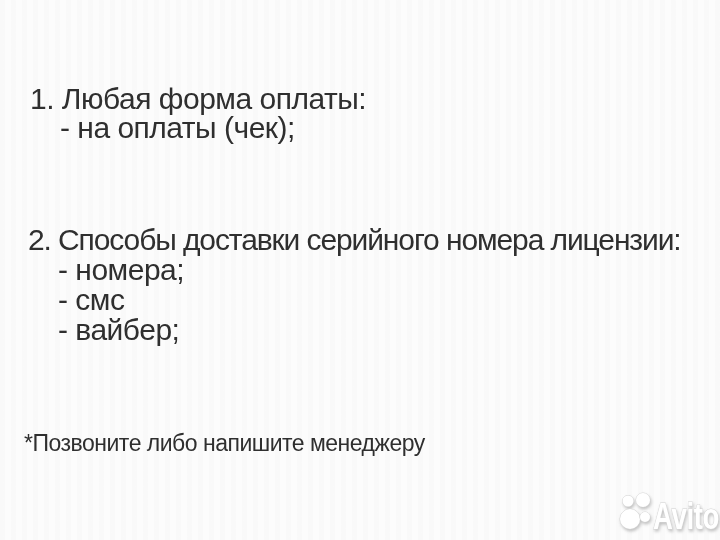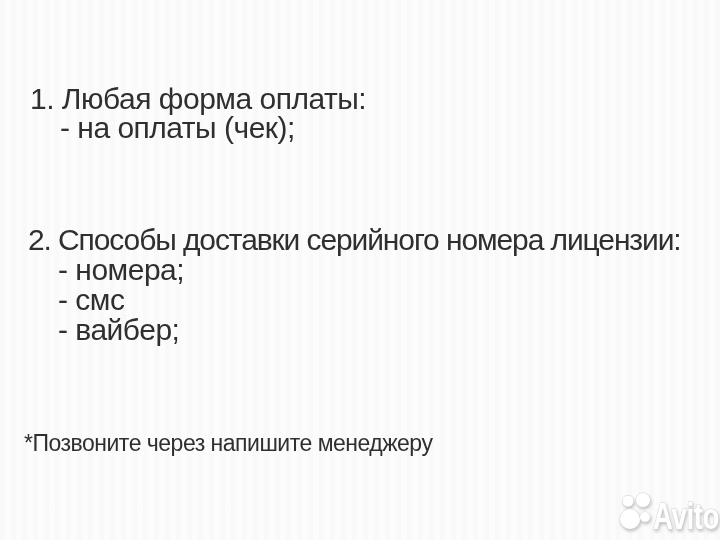--- a/index.html
+++ b/index.html
@@ -81,21 +81,21 @@
     <div class="item">- на оплаты (чек);</div>
   </div>
 
   <div class="section section-2">
     <div class="heading">2. Способы доставки серийного номера лицензии:</div>
     <div class="item">- номера;</div>
     <div class="item">- смс</div>
     <div class="item">- вайбер;</div>
   </div>
 
-  <div class="footnote">*Позвоните через напишите менеджеру</div>
+  <div class="footnote">*Позвоните либо напишите менеджеру</div>
 
   <svg class="watermark" width="112" height="52" viewBox="0 0 112 52" aria-hidden="true">
     <g>
       <circle class="wm-shape" cx="18" cy="13" r="5.5"></circle>
       <circle class="wm-shape" cx="33" cy="12" r="7"></circle>
       <circle class="wm-shape" cx="20" cy="31" r="10"></circle>
       <circle class="wm-shape" cx="35" cy="29" r="5"></circle>
     </g>
     <text class="wm-shape" x="43" y="41" font-size="36" textLength="66" lengthAdjust="spacingAndGlyphs">Avito</text>
   </svg>

